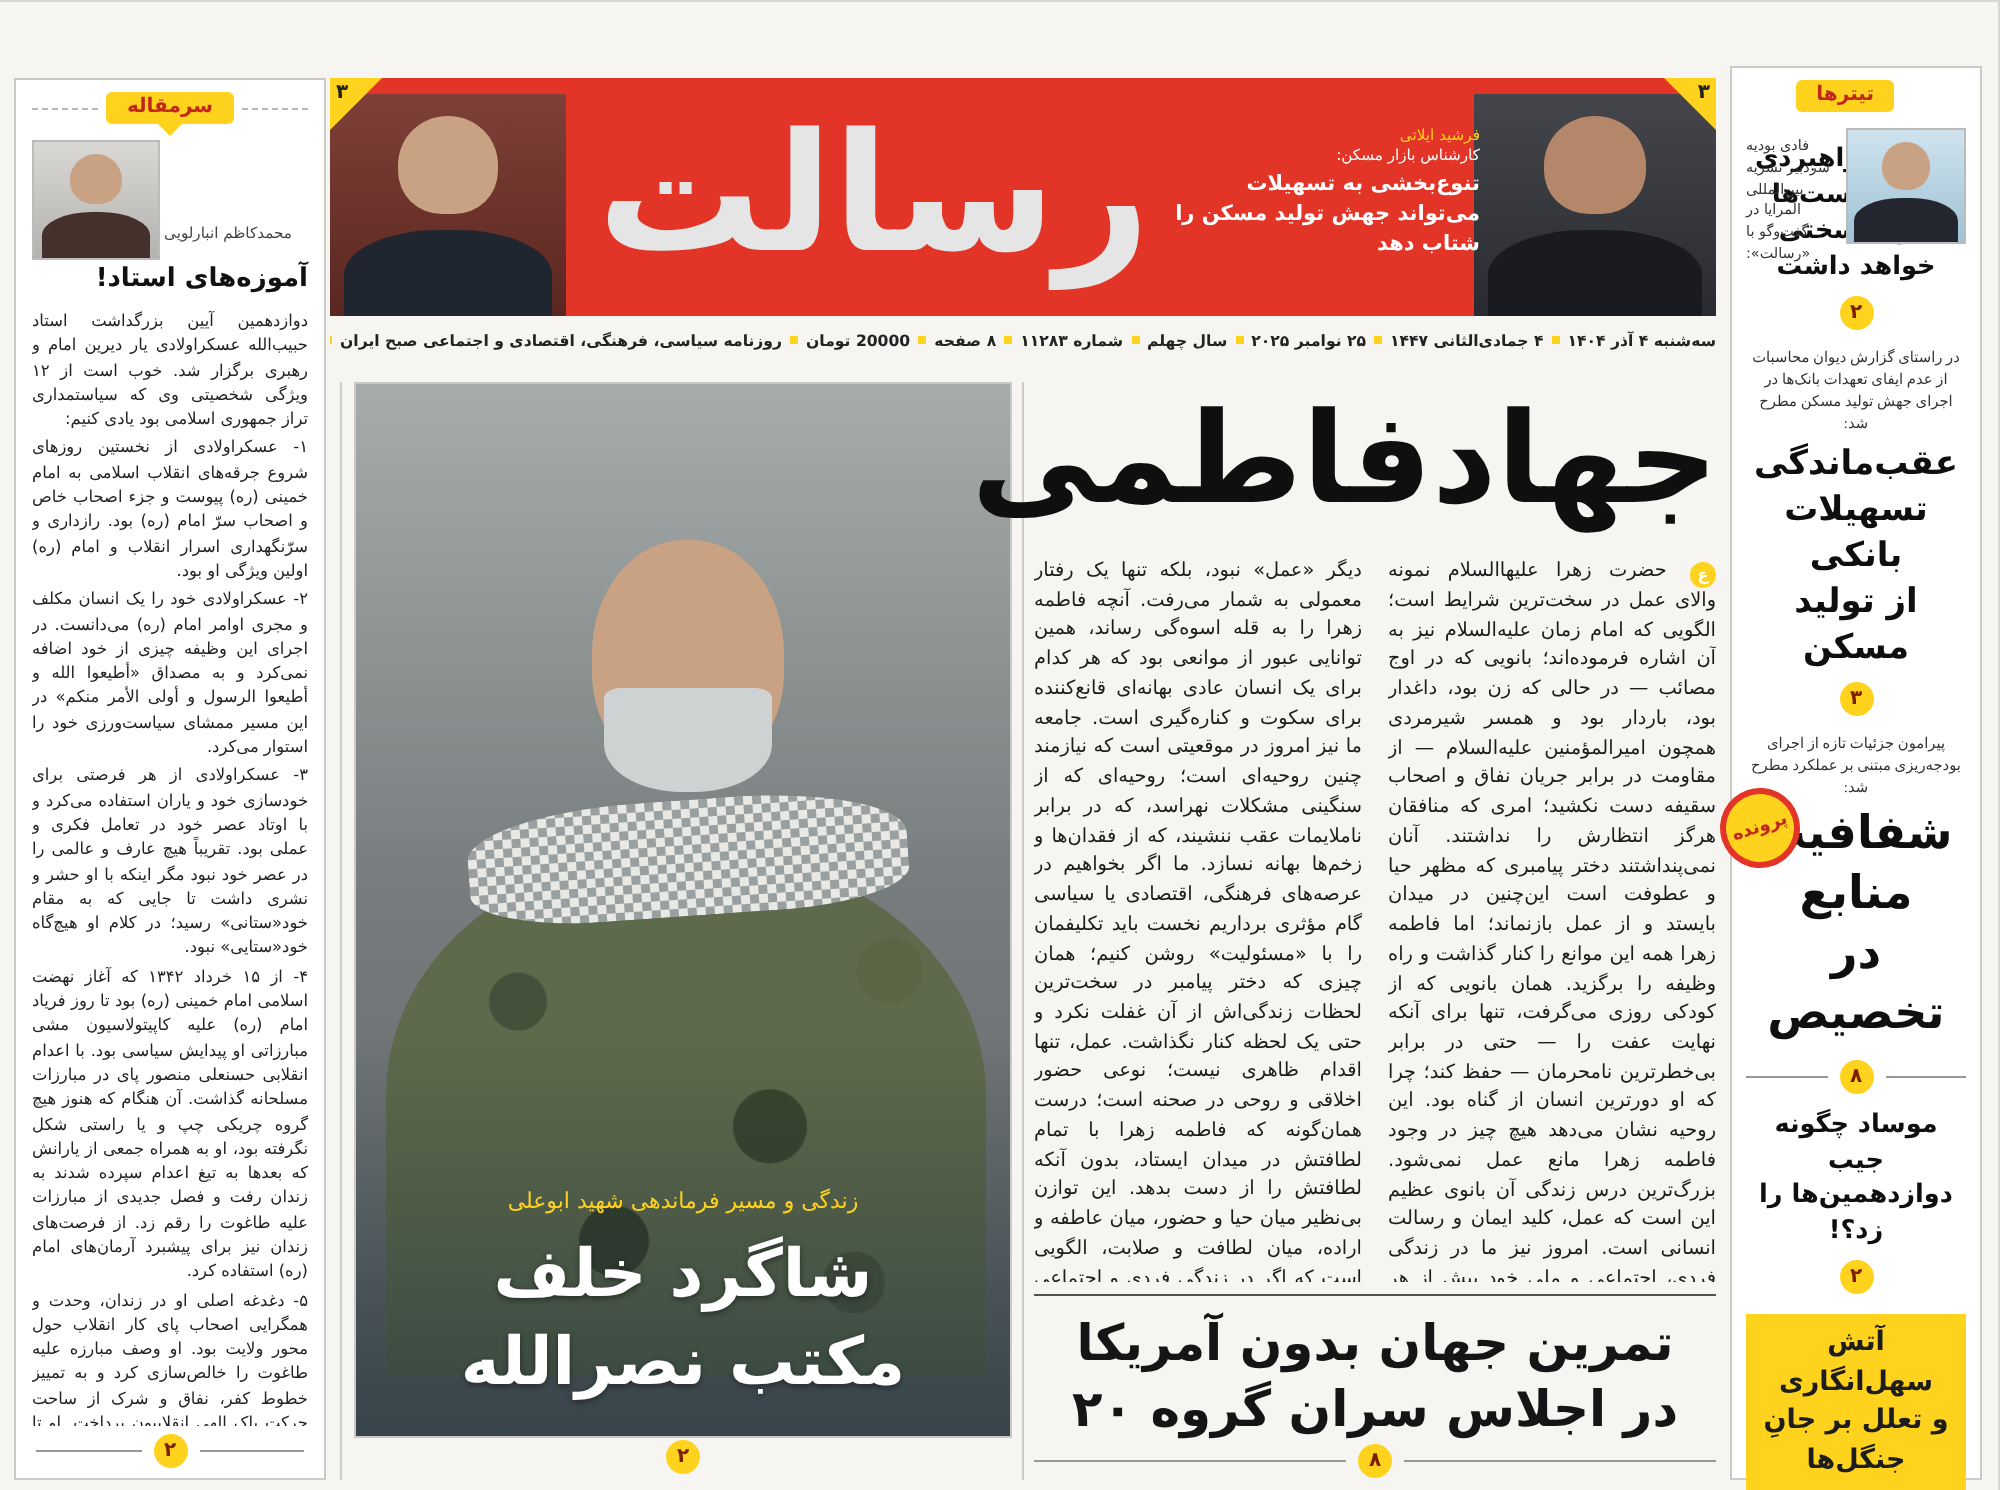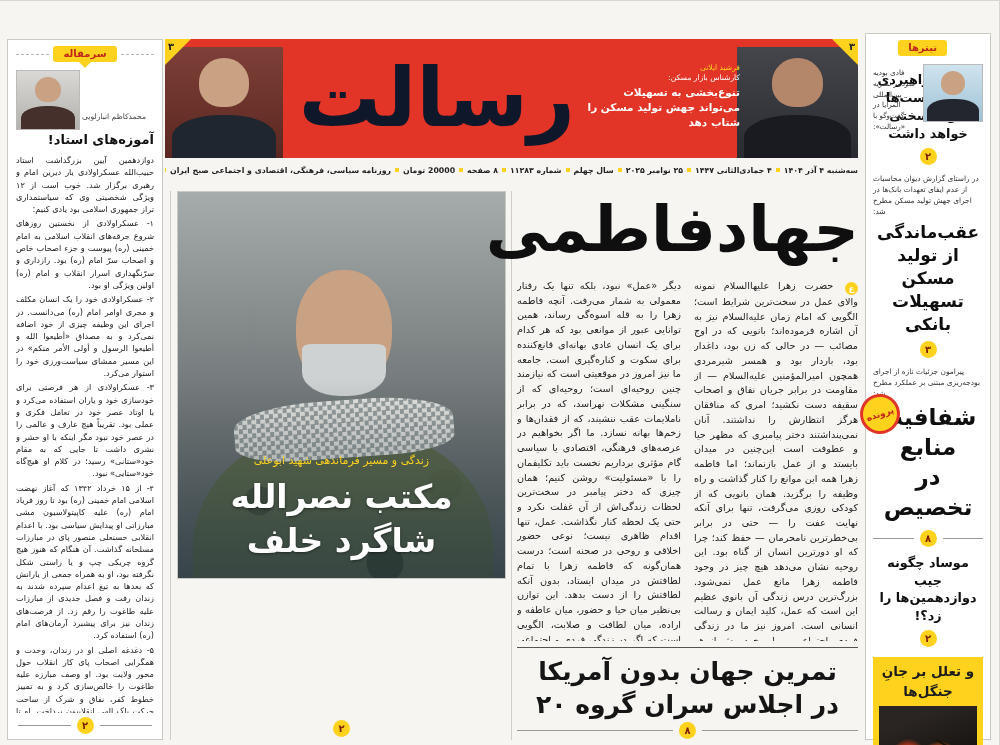--- a/index.html
+++ b/index.html
@@ -44,28 +44,28 @@
   .cb-right span{right:3px;top:-24px;}
   .mh-photo{position:absolute;top:8px;bottom:0;z-index:1;}
   #mh-photo-left{left:0;width:118px;}
   #mh-photo-right{right:0;width:121px;}
   .mh-text{position:absolute;z-index:2;text-align:right;color:#fff;}
   #mh-text-left{left:62px;width:134px;top:26px;}
   #mh-text-right{right:118px;width:176px;top:24px;}
   .mh-name{font-size:7.6px;color:#ffd21e;margin-bottom:1px;}
   .mh-role{font-size:7.6px;color:#fff;margin-bottom:3px;}
   .mh-title{font-size:10.5px;font-weight:bold;line-height:1.45;}
-  #logo{position:absolute;left:150px;top:-4px;width:260px;height:126px;z-index:0;color:#0f172a;font-size:82px;font-weight:bold;text-align:center;line-height:126px;letter-spacing:-3px;}
+  #logo{position:absolute;left:150px;top:-4px;width:260px;height:126px;z-index:0;color:#e5e5e5;font-size:82px;font-weight:bold;text-align:center;line-height:126px;letter-spacing:-3px;}
   
   #infobar{position:absolute;left:166px;top:161px;width:693px;height:16px;display:flex;align-items:center;font-size:7.8px;font-weight:bold;color:#222;white-space:nowrap;overflow:hidden;}
   #infobar .item::after{content:"";display:inline-block;width:4px;height:4px;background:#ffd21e;margin:0 4px;vertical-align:middle;}
   
   .vrule{position:absolute;width:1px;background:#cfcdc8;top:190px;bottom:6px;}
   
-  #photocard{position:absolute;left:178px;top:190px;width:329px;height:388px;border:1px solid #cbc9c4;box-sizing:border-box;overflow:hidden;background:linear-gradient(180deg,#a6abab,#777d7e 48%,#5d6263);padding-left:19px;}
+  #photocard{position:absolute;left:178px;top:190px;width:329px;height:528px;border:1px solid #cbc9c4;box-sizing:border-box;overflow:hidden;background:linear-gradient(180deg,#a6abab,#777d7e 48%,#5d6263);padding-left:19px;}
   .head{position:absolute;width:96px;height:118px;left:118px;top:78px;background:#c9a183;border-radius:48% 48% 44% 44%;}
   .beard{position:absolute;width:84px;height:52px;left:124px;top:152px;background:#cfd2d2;border-radius:10% 10% 46% 46%;}
   .scarf{position:absolute;width:220px;height:58px;left:56px;top:208px;background:repeating-conic-gradient(#e8e8e4 0 25%,#9aa0a0 0 50%);background-size:9px 9px;border-radius:40% 40% 30% 30%;transform:rotate(-4deg);}
   .torso{position:absolute;width:300px;height:260px;left:15px;top:236px;border-radius:46% 46% 0 0;
     background:
       radial-gradient(circle at 22% 28%,#45503a 14px,transparent 15px),
       radial-gradient(circle at 64% 52%,#39442c 18px,transparent 19px),
       radial-gradient(circle at 84% 22%,#57624198 16px,transparent 17px),
       radial-gradient(circle at 38% 74%,#333c27 17px,transparent 18px),
       radial-gradient(circle at 78% 82%,#4a5538 15px,transparent 16px),
@@ -84,21 +84,21 @@
   .ornament{display:inline-block;width:13px;height:13px;border-radius:50%;background:#ffd21e;color:#fff;font-size:8px;line-height:13px;text-align:center;font-weight:bold;margin-left:3px;vertical-align:-2px;}
   #bottombox{position:absolute;left:518px;top:646px;width:341px;height:93px;border-top:1px solid #55534f;}
   .bt-title{margin-top:8px;text-align:center;font-size:25px;font-weight:bold;color:#151515;line-height:1.3;}
   #bottombox .pagerow{position:absolute;left:0;right:0;bottom:2px;}
   
   #headlines{left:866px;top:32px;width:126px;height:707px;padding:6px 7px;display:flex;flex-direction:column;}
   #headlines .tabrow{margin-bottom:8px;gap:36px;}
   .h-item1{position:relative;height:58px;margin-bottom:4px;}
   .h-photo{position:absolute;right:0;top:0;width:58px;height:56px;border:1px solid #bbb;}
   .h-kicker1{position:absolute;left:0;right:64px;top:4px;font-size:7.2px;line-height:1.5;color:#333;text-align:left;}
-  .h-kicker{font-size:7.4px;line-height:1.5;color:#333;text-align:left;margin:4px 0 2px;}
+  .h-kicker{font-size:7.4px;line-height:1.5;color:#333;text-align:center;margin:4px 0 2px;font-family:Liberation Serif, serif;}
   .h-title-md{font-size:12.8px;font-weight:bold;color:#0f0f0f;text-align:center;line-height:1.4;margin:3px 0 2px;}
   .h-title-lg{font-size:17px;font-weight:bold;color:#0f0f0f;text-align:center;line-height:1.35;margin:2px 0;}
   .h-title-xl{position:relative;font-size:23px;font-weight:bold;color:#0f0f0f;text-align:center;line-height:1.3;margin:2px 0 4px;}
   .h-badge{position:absolute;left:-10px;top:-6px;width:34px;height:34px;border-radius:50%;background:#ffd21e;color:#c1271b;font-size:9px;font-weight:bold;line-height:34px;text-align:center;transform:rotate(-18deg);box-shadow:0 0 0 3px #e23427;}
   #headlines .pagerow{margin:3px 0 4px;}
   .firebox{margin-top:6px;background:#ffd21e;flex:1;padding:5px 6px 4px;display:flex;flex-direction:column;}
   .fire-title{font-size:13.5px;font-weight:bold;color:#1d1d1b;text-align:center;line-height:1.45;margin-bottom:5px;}
   .fire{flex:1;min-height:96px;background:
       radial-gradient(ellipse 40% 55% at 62% 78%,#ffe24a,#ff9d20 35%,#f05a1a 60%,transparent 75%),
       radial-gradient(ellipse 34% 60% at 30% 82%,#ffcf3e,#ff8b1f 40%,#d43c16 65%,transparent 80%),
@@ -183,22 +183,22 @@
 
   <div id="photocard">
     <div class="head"></div>
     <div class="beard"></div>
     <div class="torso"></div>
     <div class="scarf"></div>
     <div class="cap-shade"></div>
     <div class="caption">
       <div class="cap-kicker">زندگی و مسیر فرماندهی شهید ابوعلی</div>
       <div class="cap-title">
+        <div>شاگرد خلف</div>
         <div>مکتب نصرالله</div>
-        <div>شاگرد خلف</div>
       </div>
     </div>
   </div>
   <div id="photo-pn" class="pagerow">
     <div class="pnum">۲</div>
   </div>
 
   <div id="headline">جهادفاطمی</div>
   <div id="article">
     <div id="col-right" class="col">
@@ -240,22 +240,22 @@
       <div>حماقت راهبردی صهیونیست‌ها</div>
       <div>تاوان سختی خواهد داشت</div>
     </div>
     <div class="pagerow">
       <div class="pnum">۲</div>
     </div>
 
     <div class="h-kicker">در راستای گزارش دیوان محاسبات از عدم ایفای تعهدات بانک‌ها در اجرای جهش تولید مسکن مطرح شد:</div>
     <div class="h-title-lg">
       <div>عقب‌ماندگی</div>
+      <div>تسهیلات بانکی</div>
       <div>از تولید مسکن</div>
-      <div>تسهیلات بانکی</div>
     </div>
     <div class="pagerow">
       <div class="pnum">۳</div>
     </div>
 
     <div class="h-kicker">پیرامون جزئیات تازه از اجرای بودجه‌ریزی مبتنی بر عملکرد مطرح شد:</div>
     <div class="h-title-xl">
       <div class="h-badge">پرونده</div>
       <div>شفافیت</div>
       <div>منابع</div>
@@ -270,20 +270,21 @@
     <div class="h-title-md">
       <div>موساد چگونه</div>
       <div>جیب دوازدهمین‌ها را زد؟!</div>
     </div>
     <div class="pagerow">
       <div class="pnum">۲</div>
     </div>
 
     <div class="firebox">
       <div class="fire-title">
+        <div>آتش سهل‌انگاری</div>
         <div>و تعلل بر جانِ</div>
         <div>جنگل‌ها</div>
       </div>
       <div class="fire"></div>
 
     </div>
   </div>
 
 </div>
 

